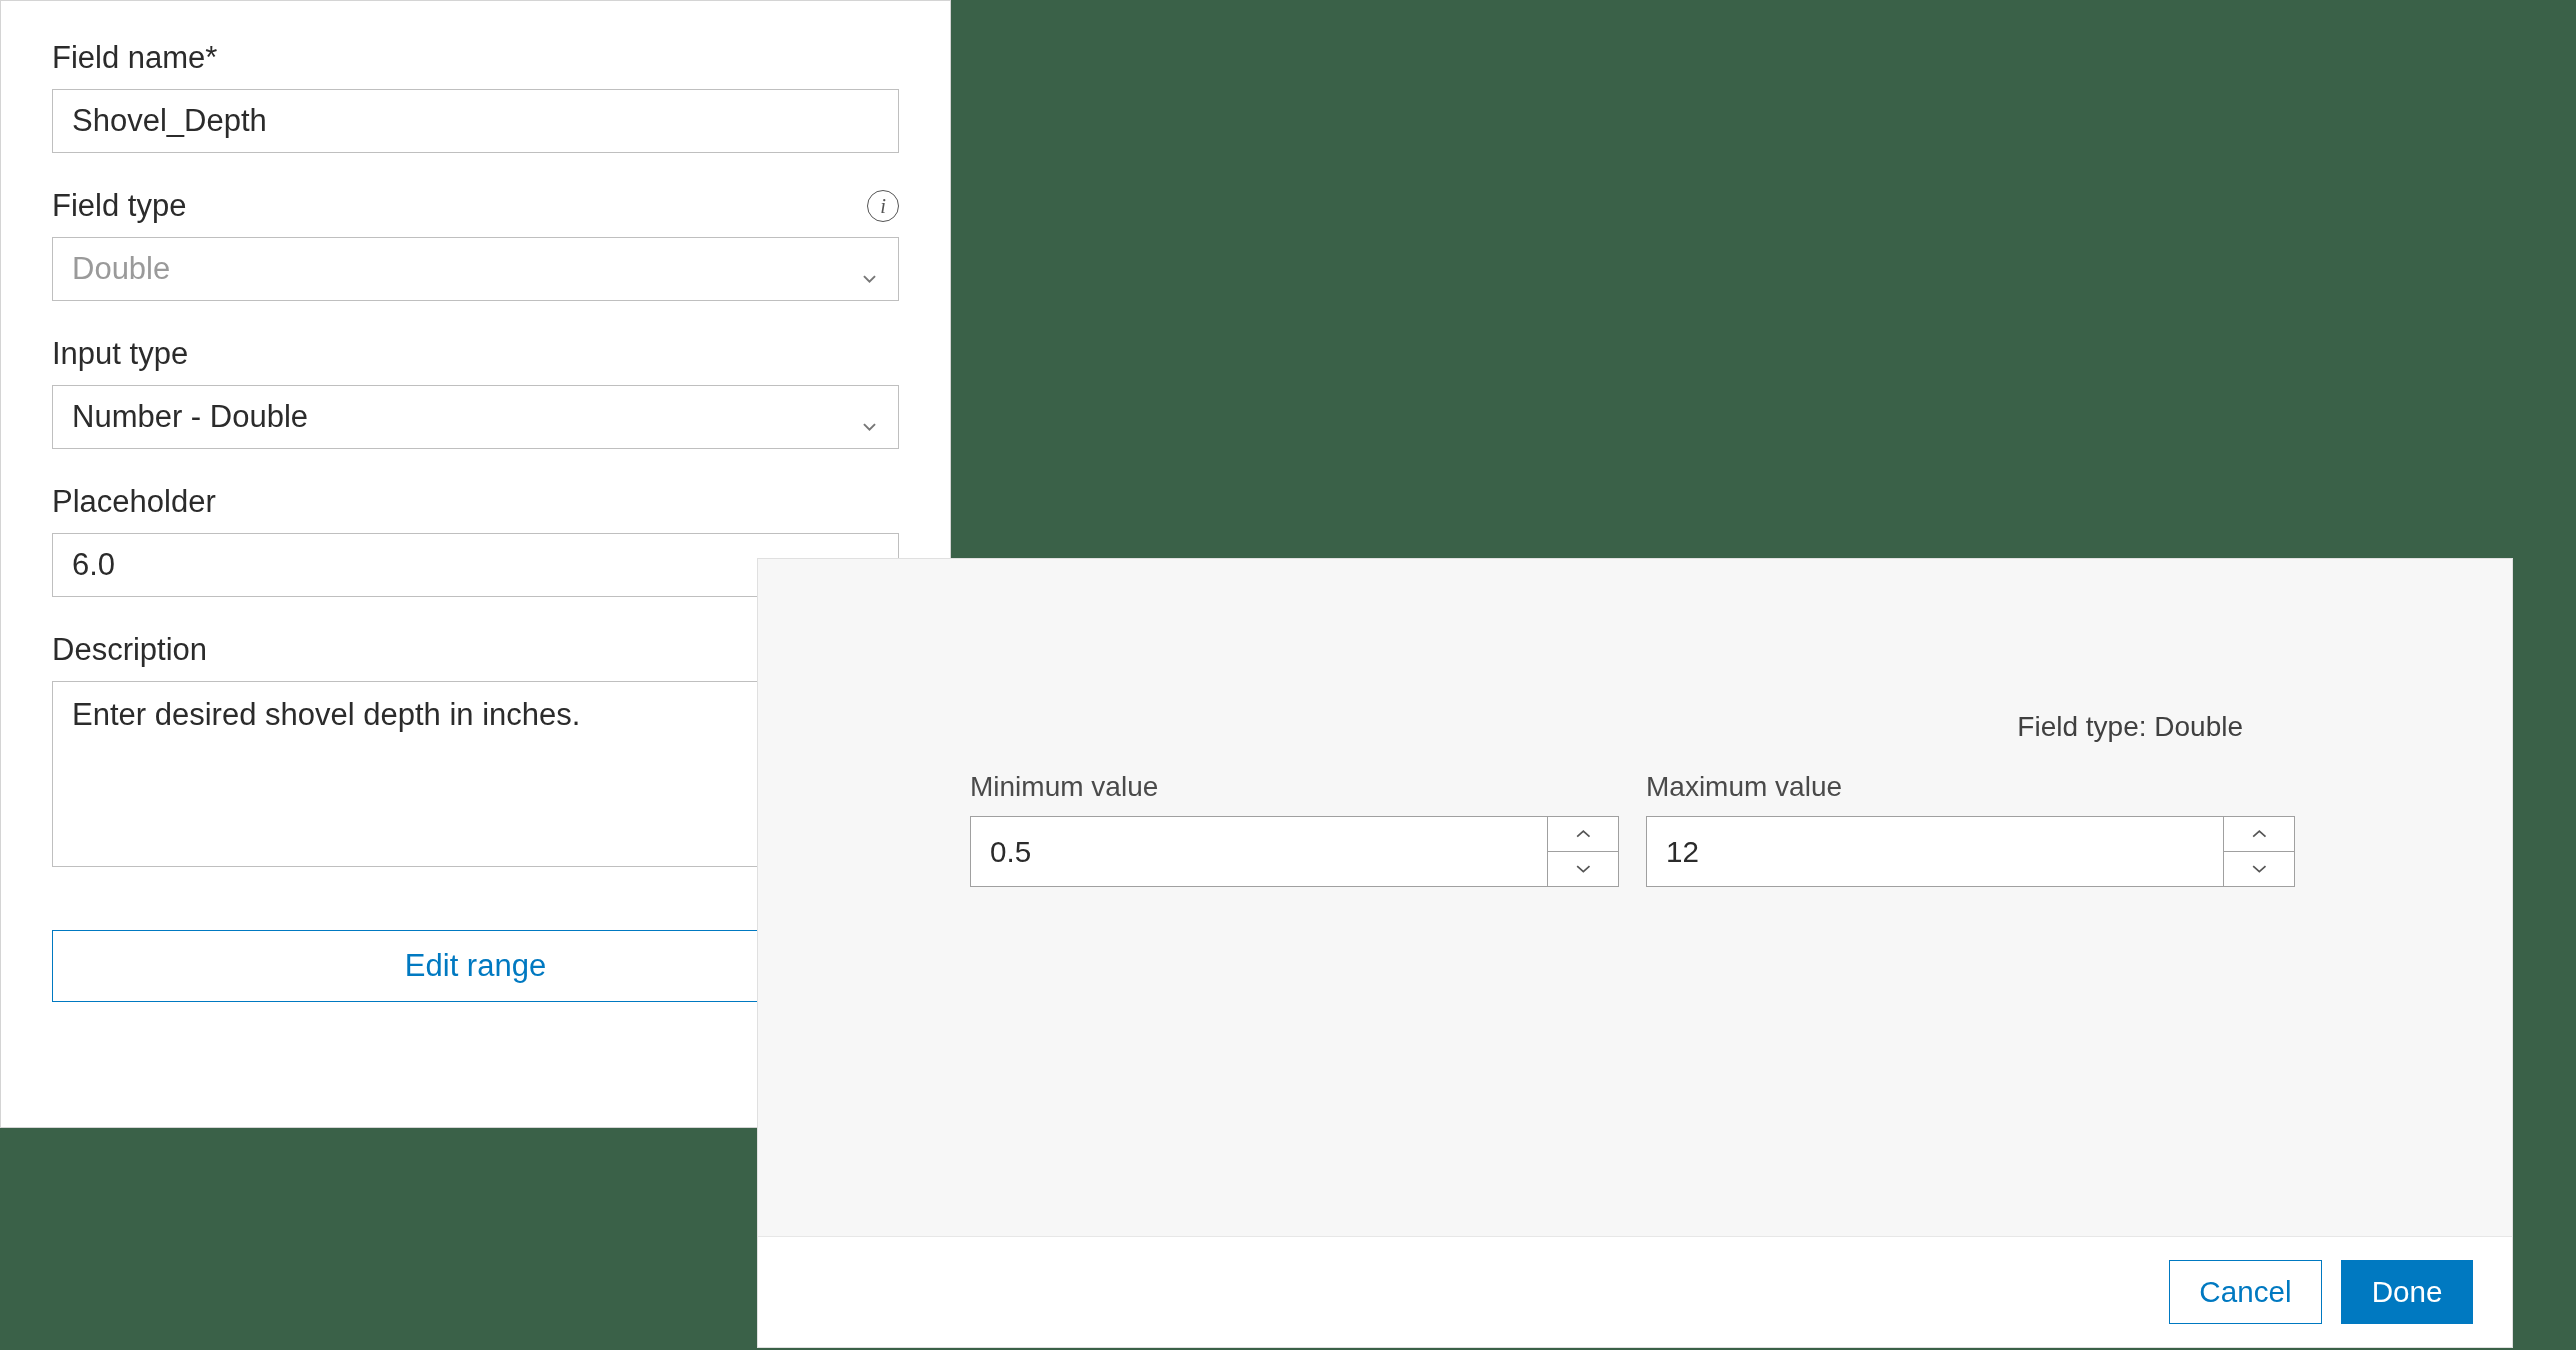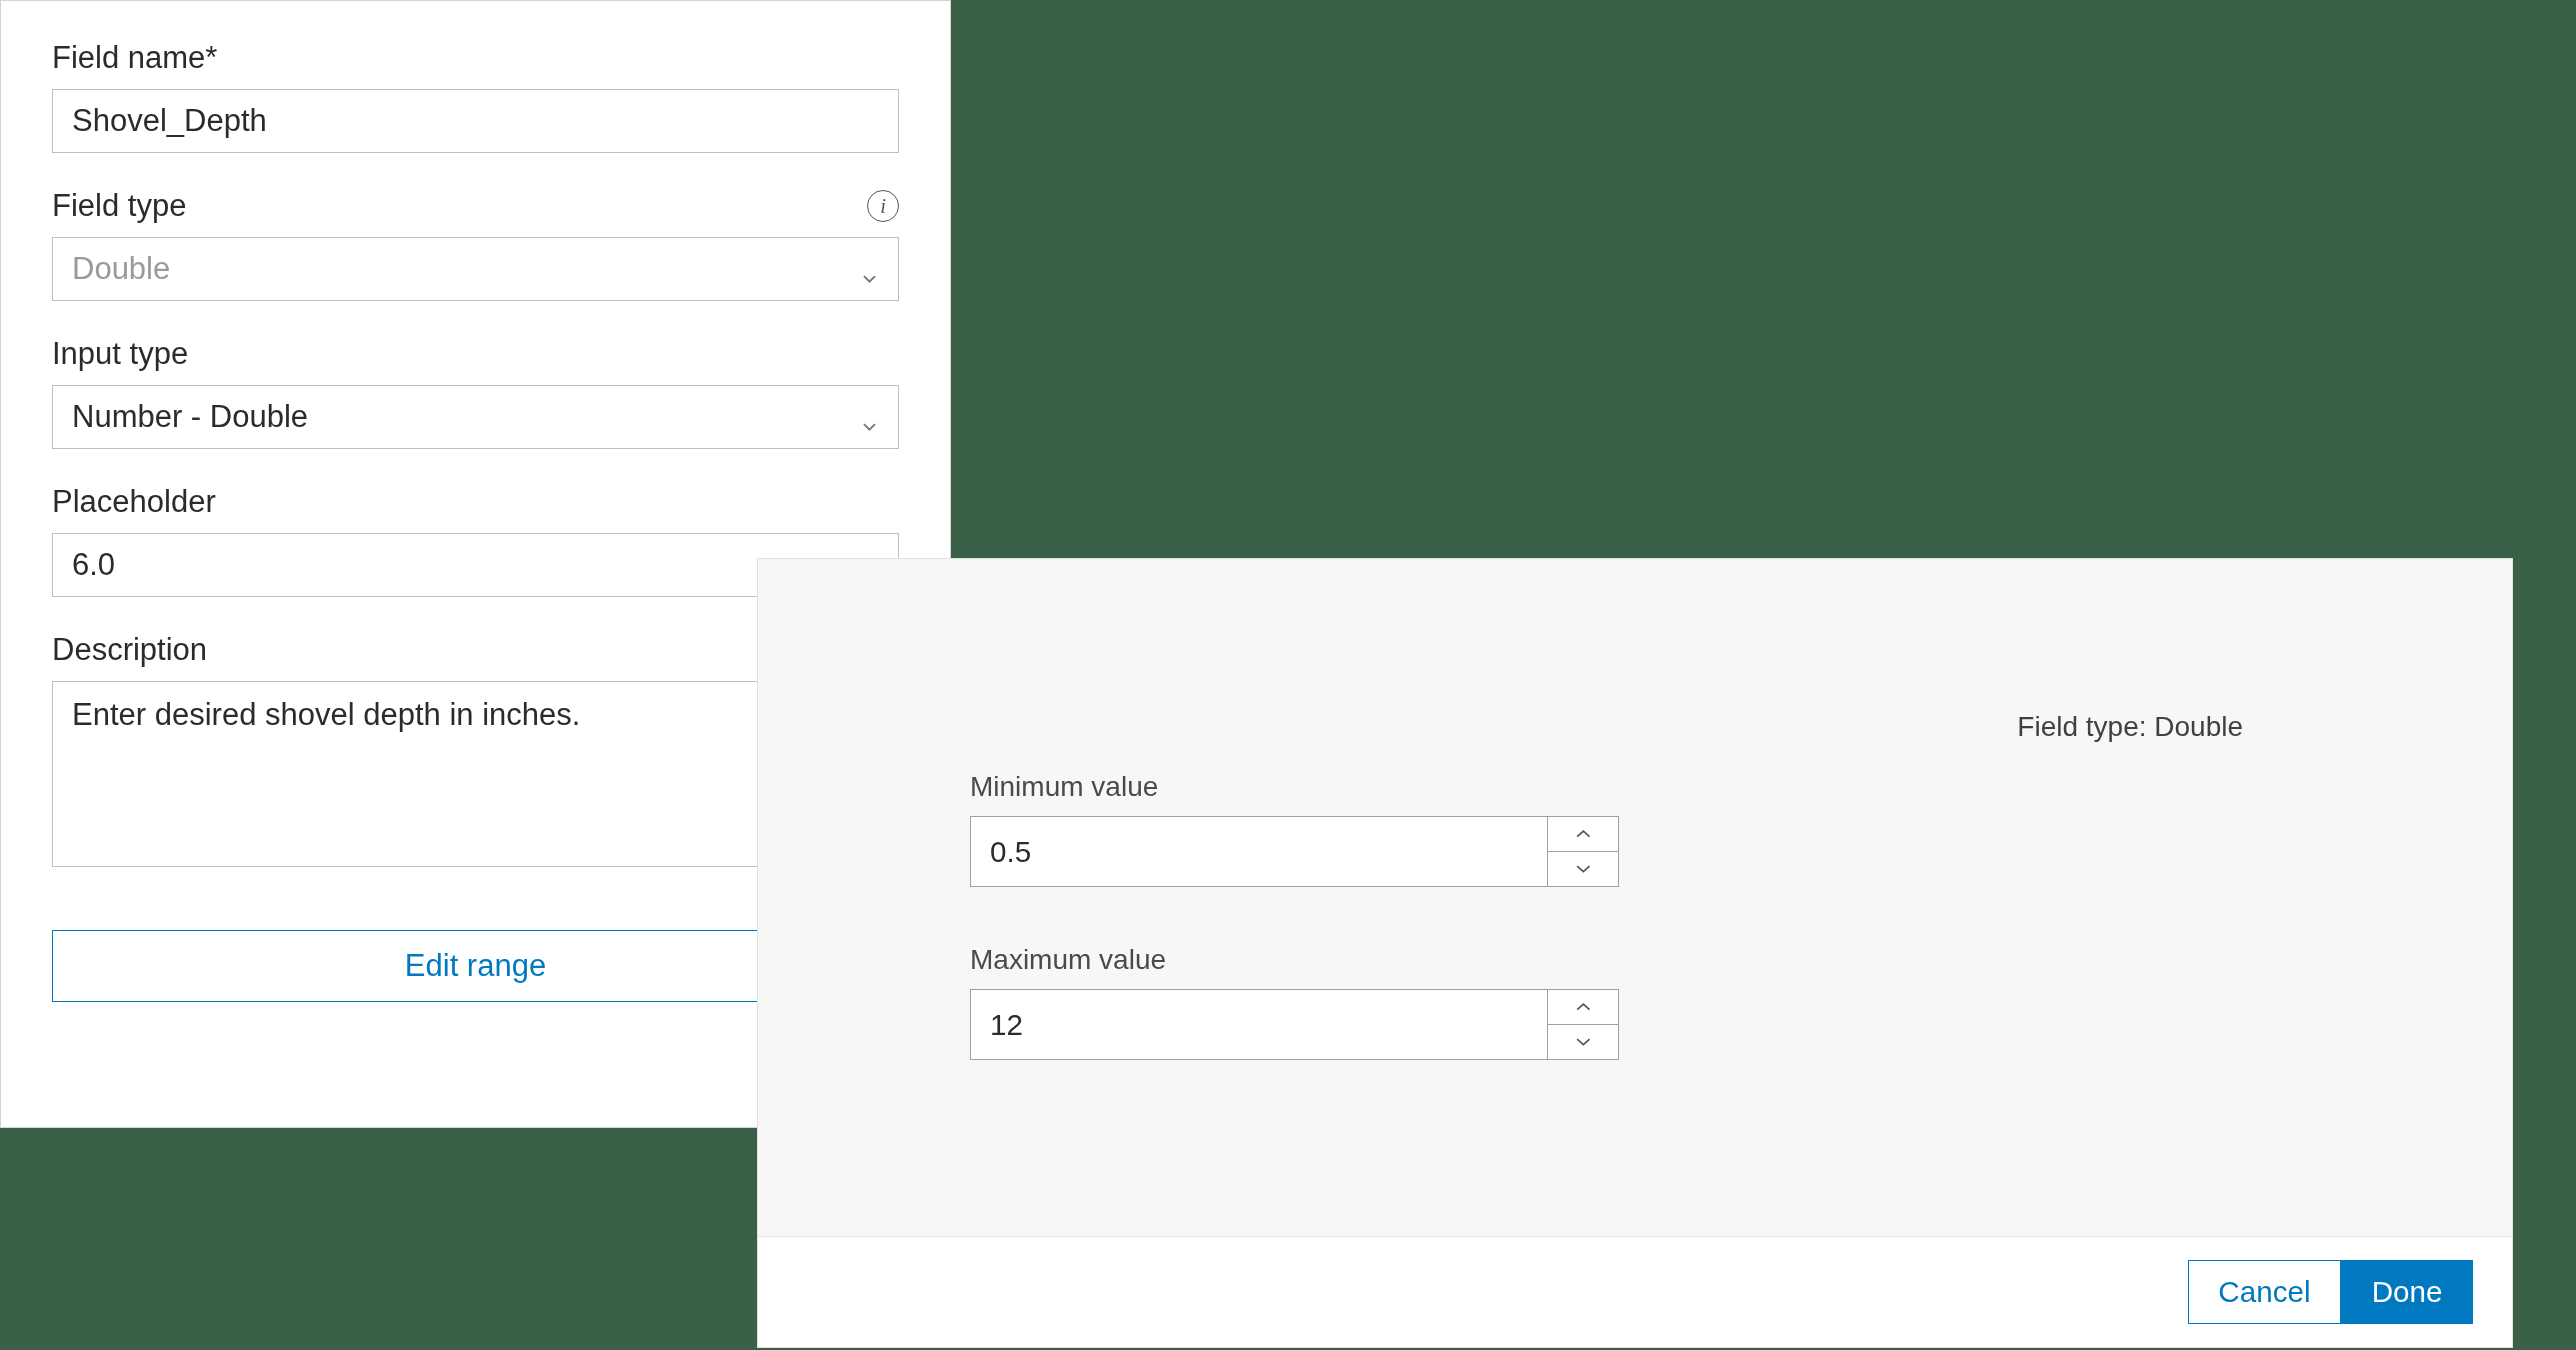--- a/index.html
+++ b/index.html
@@ -156,25 +156,24 @@
     }
     .field-type-row {
       position: absolute;
       top: 152px;
       right: 269px;
       font-size: 28px;
       color: #404040;
     }
     .range-inputs {
       display: flex;
-      gap: 57px;
+      gap: 27px;
       position: absolute;
       top: 212px;
       left: 212px;
-      flex-direction: column;
     }
     .range-group {
       display: flex;
       flex-direction: column;
     }
     .range-label {
       font-size: 28px;
       color: #4a4a4a;
       margin-bottom: 13px;
       font-weight: 400;
@@ -216,20 +215,21 @@
       width: 16.7px;
       height: 9.6px;
       stroke: #555;
       stroke-width: 2.5;
       fill: none;
     }
     .dialog-footer {
       display: flex;
       justify-content: flex-end;
       align-items: center;
+      gap: 19px;
       padding: 23px 39px;
       border-top: 1.3px solid #e7e7e7;
       background: #fff;
     }
     .btn {
       height: 64px;
       padding: 0 29.6px;
       font-size: 29.6px;
       font-family: inherit;
       cursor: pointer;

